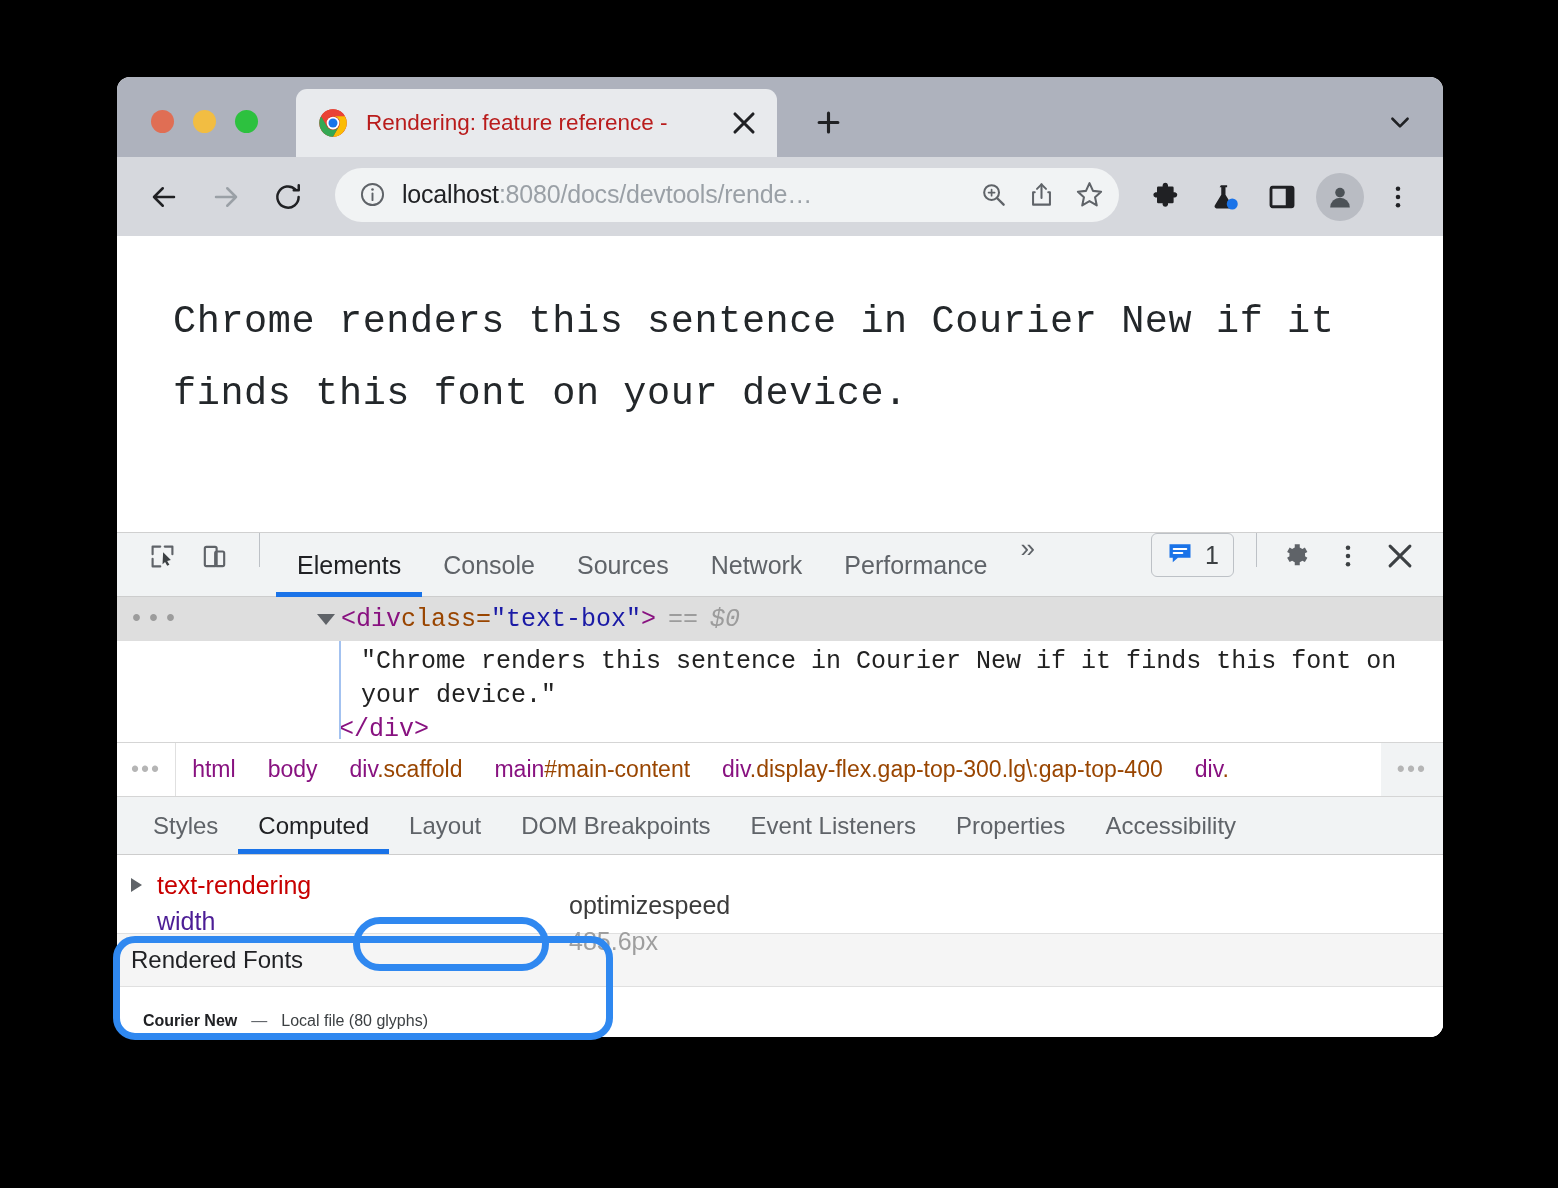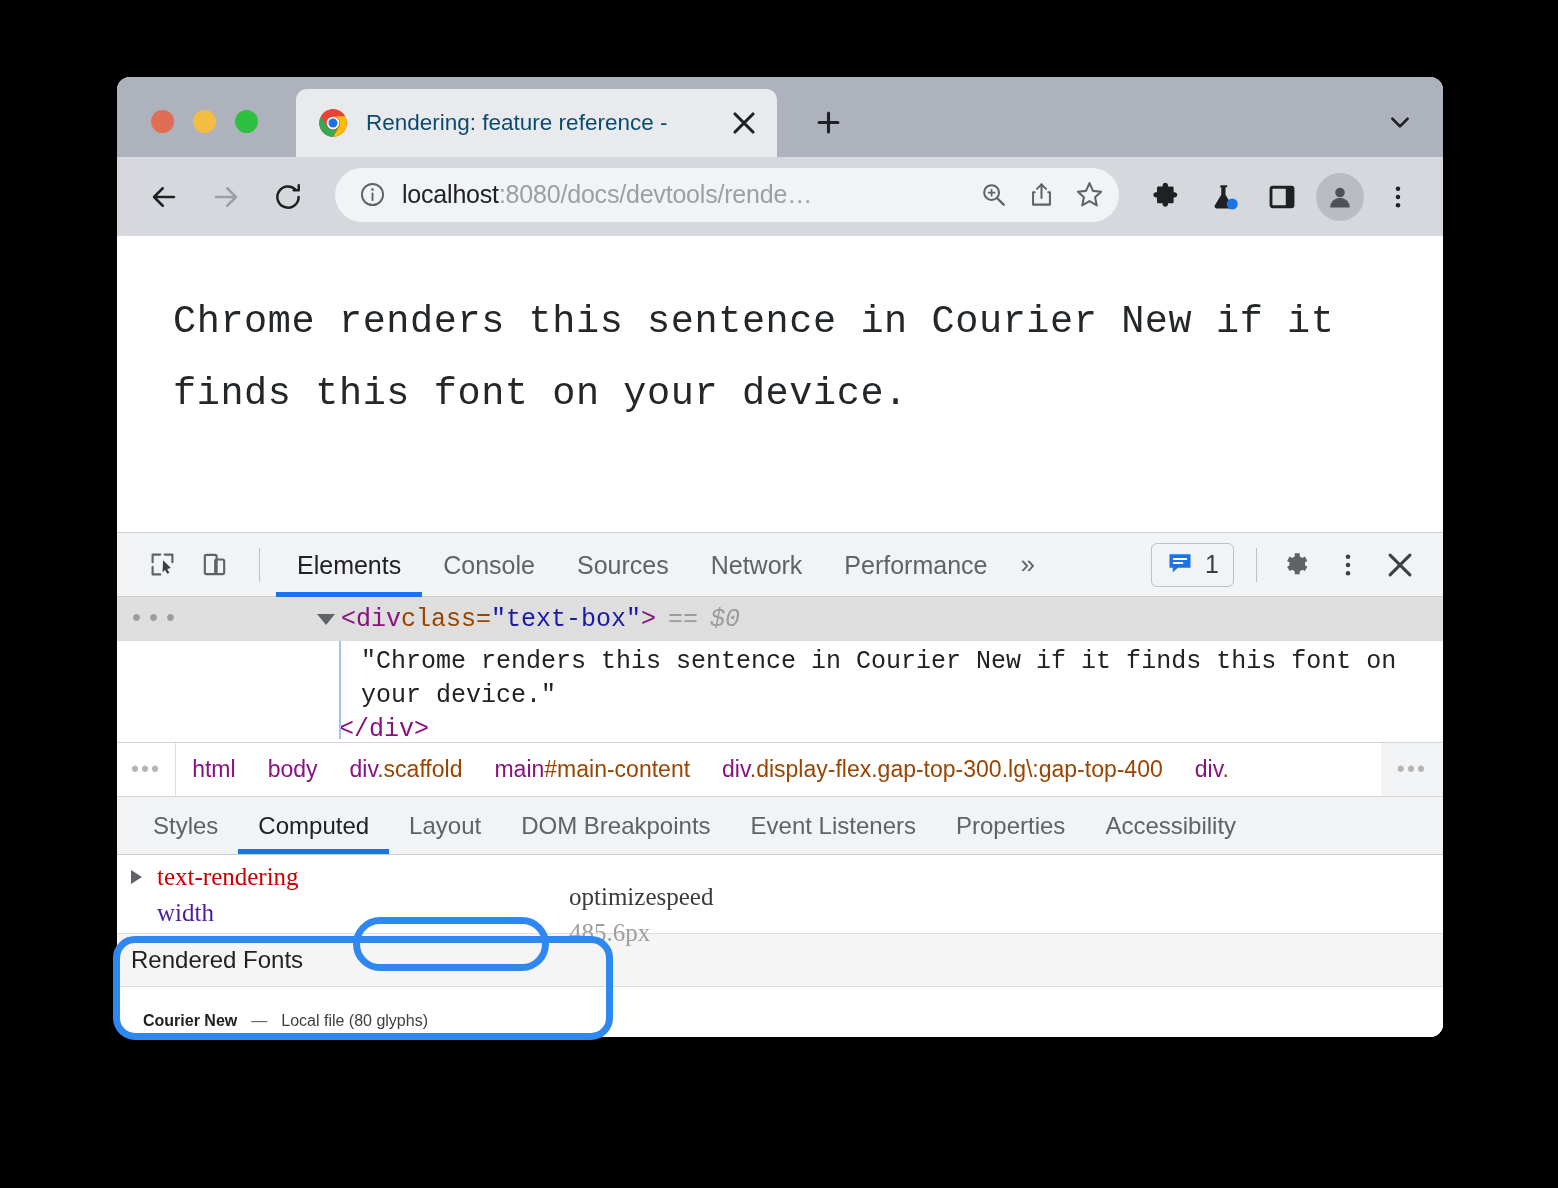--- a/index.html
+++ b/index.html
@@ -58,21 +58,21 @@
     padding: 0 0 0 22px;
     box-sizing: border-box;
   }
   .tab-favicon {
     width: 30px; height: 30px;
     flex: none;
     margin-right: 18px;
   }
   .tab-title {
     font-size: 22.5px;
-    color: #0c4a6e;
+    color: #b91c1c;
     white-space: nowrap;
     overflow: hidden;
     flex: 1;
     -webkit-mask-image: linear-gradient(to right, #000 calc(100% - 28px), transparent 100%);
     mask-image: linear-gradient(to right, #000 calc(100% - 28px), transparent 100%);
   }
   .tab-close {
     flex: none;
     width: 42px; height: 42px;
     margin-right: 12px;
@@ -167,21 +167,21 @@
 
   
   .devtools {
     background: #ffffff;
     position: relative;
   }
   .dt-tabbar {
     height: 64px;
     background: #f1f3f4;
     display: flex;
-    align-items: center;
+    align-items: flex-start;
     padding: 0 14px 0 22px;
     box-sizing: border-box;
     border-bottom: 1px solid #cdcdcd;
     position: relative;
   }
   .dt-tool-icon {
     width: 46px; height: 46px; flex: none;
     display: flex; align-items: center; justify-content: center;
     margin-right: 6px;
   }
@@ -361,23 +361,23 @@
     content: "";
     position: absolute;
     left: 0; right: 0; bottom: 0;
     height: 5px;
     background: #1a73e8;
   }
 
   
   .computed {
     background: #ffffff;
-    font-family: Liberation Serif, serif;
+    font-family: Liberation Sans, sans-serif;
     font-size: 25px;
-    padding-top: 4px;
+    padding-top: 12px;
     height: 78px;
     box-sizing: border-box;
   }
   .prop-row {
     display: flex;
     align-items: center;
     height: 36px;
     padding-left: 14px;
   }
   .prop-arrow {

